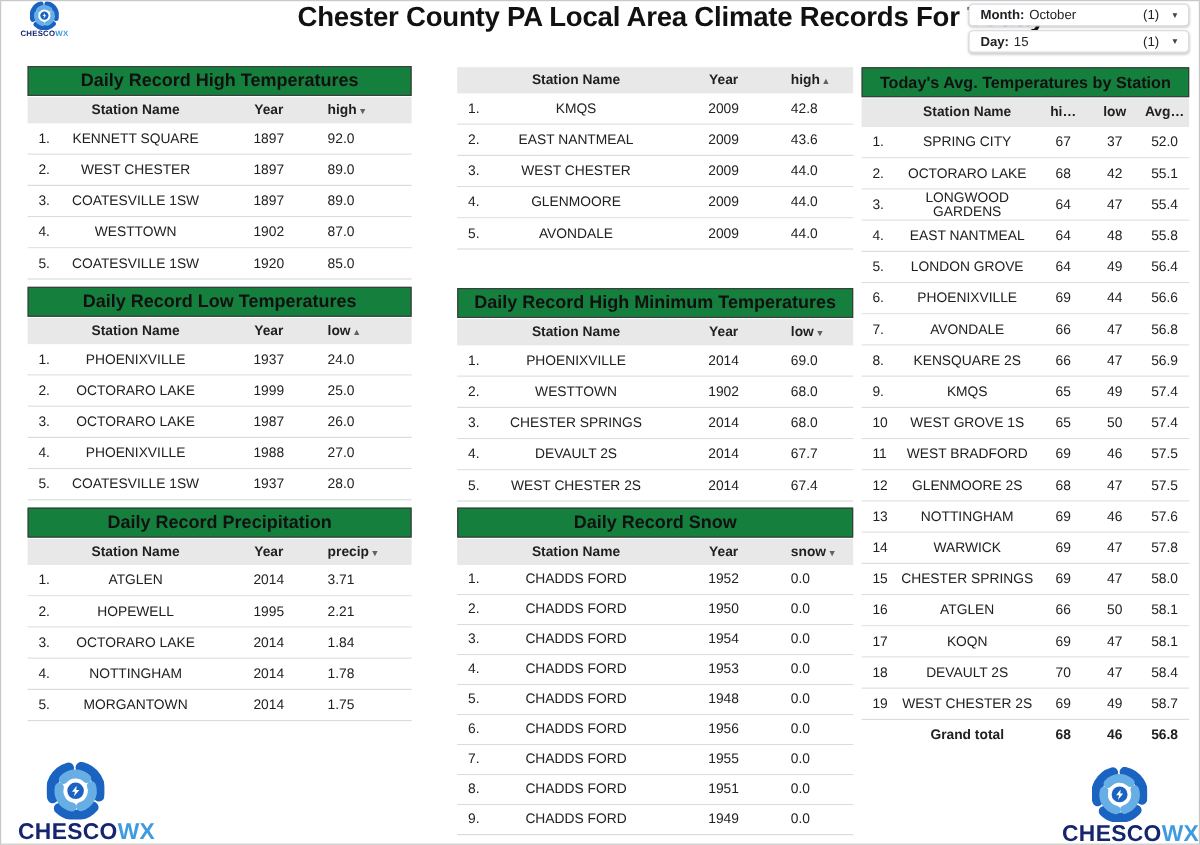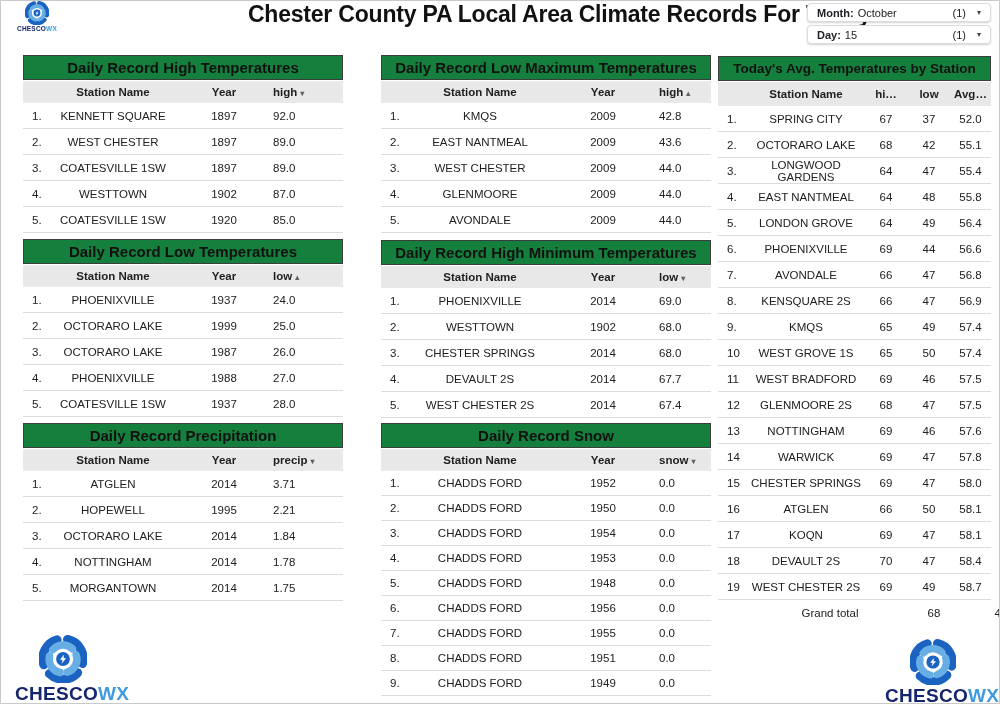--- a/index.html
+++ b/index.html
@@ -59,21 +59,21 @@
   .grid-m { grid-template-columns:32px 134px 112px 52px; }
   .grid-r { grid-template-columns:30px 116px 44px 42px 41px; }
 
   .cell-rank    { padding-left:9px; text-align:left; }
   .cell-station { text-align:center; }
   .cell-year    { text-align:center; }
   .cell-val     { text-align:left; padding-right:24px; white-space:nowrap; }
   .grid-m .cell-val { padding-right:12px; }
   .cell-hi, .cell-low, .cell-avg { text-align:center; }
   .sort-arrow { font-size:8px; color:#5f6368; margin-left:3px; }
-  .total-row { font-weight:400; border-bottom:none;gap:24px; }
+  .total-row { font-weight:700; border-bottom:none; }
 
   
   .t1 { left:22px;  top:54px;  width:320px; }
   .t2 { left:22px;  top:238px; width:320px; }
   .t3 { left:22px;  top:422px; width:320px; }
   .t4 { left:380px; top:54px;  width:330px; }
   .t5 { left:380px; top:239px; width:330px; }
   .t6 { left:380px; top:422px; width:330px; }
   .t7 { left:717px; top:55px;  width:273px; }
 
@@ -263,21 +263,20 @@
       <div class="tbl-row grid-l">
         <span class="cell-rank">5.</span>
         <span class="cell-station">MORGANTOWN</span>
         <span class="cell-year">2014</span>
         <span class="cell-val">1.75</span>
       </div>
     </div>
 </div>
 
 <div class="abs t4">
-  <div class="tbl-title">Daily Record Low Maximum Temperatures</div>
   <div class="tbl-header grid-m">
     <span class="cell-rank"></span>
     <span class="cell-station">Station Name</span>
     <span class="cell-year">Year</span>
     <span class="cell-val"><span>high</span><span class="sort-arrow">▴</span></span>
   </div>
   <div>
 
       <div class="tbl-row grid-m">
         <span class="cell-rank">1.</span>

